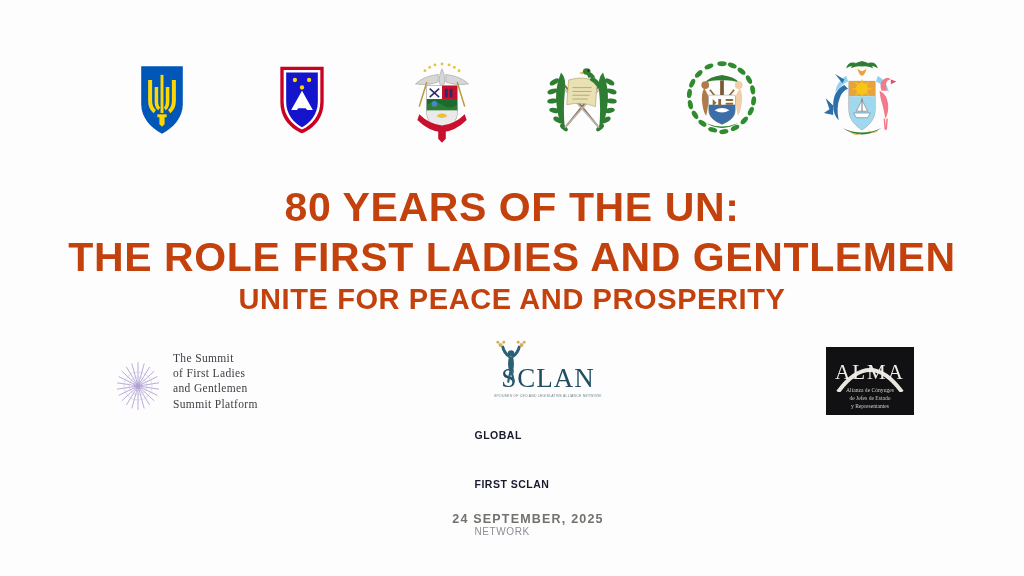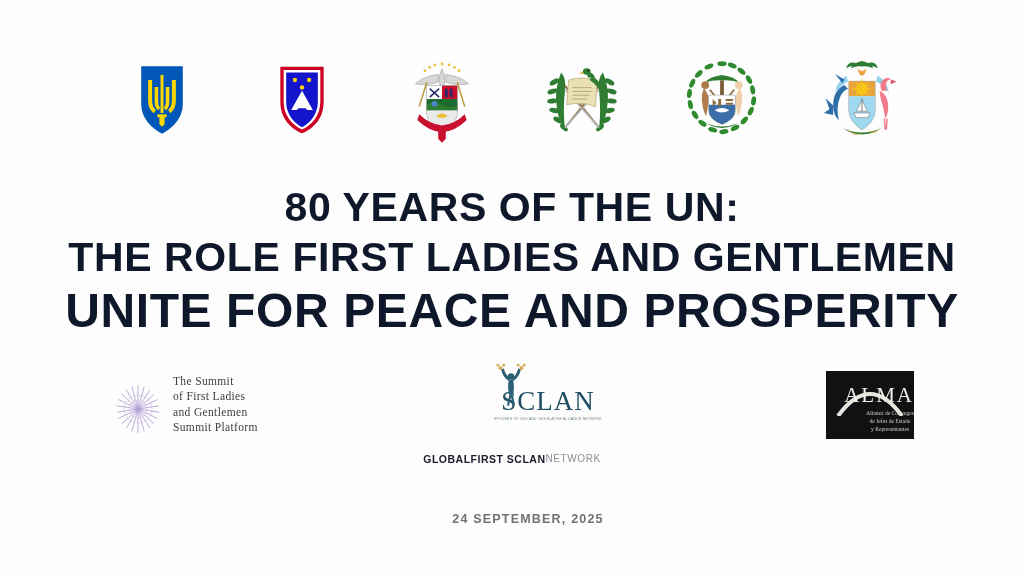--- a/index.html
+++ b/index.html
@@ -33,33 +33,33 @@
     width:82px;height:92px;
     display:flex;align-items:center;justify-content:center;
   }
   .emblem svg{display:block;}
 
   
   .title-block{
     margin-top:34px;
     width:960px;
     text-align:center;
-    color:#0f172a;
+    color:#c2410c;
     font-weight:bold;
     font-size:41px;
     line-height:1.22;
     letter-spacing:0.6px;
     font-stretch:condensed;
     text-transform:uppercase;
     font-family:"Liberation Sans","DejaVu Sans",sans-serif;
   }
   .title-line{display:block;white-space:nowrap;}
   .title-line.l1{font-size:41px;}
   .title-line.l2{font-size:41px;}
-  .title-line.l3{font-size:48px;}
+  .title-line.l3{font-size:29px;}
 
   
   .logo-row{
     margin-top:30px;
     width:860px;
     display:flex;
     justify-content:space-between;
     align-items:center;
     padding-left:30px;
     padding-right:28px;
@@ -108,21 +108,21 @@
     white-space:nowrap;
     transform:scale(1,1);
   }
 
   
   .alma-logo{
     width:88px;height:68px;
     background:#111113;
     position:relative;
     display:flex;flex-direction:column;
-    align-items:flex-end;justify-content:flex-end;
+    align-items:center;justify-content:flex-end;
     padding-bottom:5px;box-sizing:border-box;
     overflow:hidden;
   }
   .alma-arc{
     position:absolute;top:5px;left:50%;
     transform:translateX(-50%);
     width:72px;height:40px;
   }
   .alma-word{
     font-family:"Liberation Serif","DejaVu Serif",serif;
@@ -131,22 +131,23 @@
   }
   .alma-sub{
     font-family:"Liberation Serif","DejaVu Serif",serif;
     font-size:5.6px;line-height:1.45;color:#cfccc4;
     text-align:center;margin-top:3px;position:relative;z-index:2;
   }
   .alma-sub span{display:block;}
 
   
   .gfla-logo{
-    display:flex;flex-direction:row;align-items:center;
+    display:flex;flex-direction:column;align-items:flex-start;
     line-height:1.18;
+    gap:36px;
   }
   .gfla-l1,.gfla-l2{
     font-weight:bold;font-size:10.5px;letter-spacing:.5px;
     color:#1a1a2e;
   }
   .gfla-l3{
     font-size:10px;letter-spacing:.6px;color:#8d8d96;
     font-stretch:condensed;
   }
 

